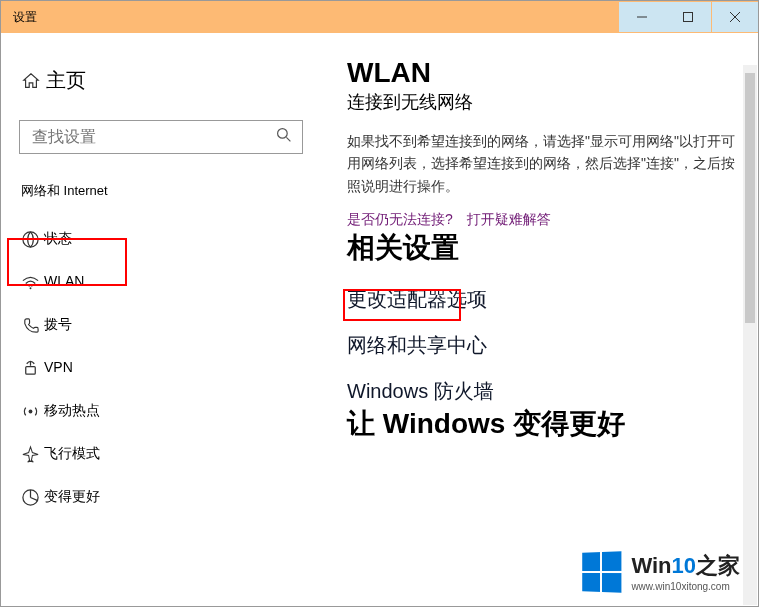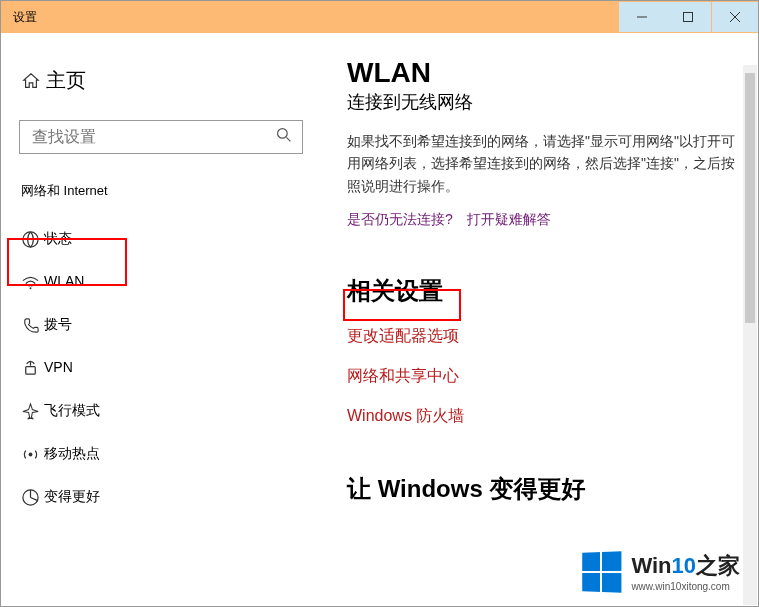--- a/index.html
+++ b/index.html
@@ -28,22 +28,22 @@
     .highlight-box1 { position: absolute; border: 2px solid red; left: 6px; top: 237px; width: 120px; height: 48px; pointer-events: none; }
     .highlight-box2 { position: absolute; border: 2px solid red; left: 342px; top: 288px; width: 118px; height: 32px; pointer-events: none; }
     
     .main { flex: 1; padding-top: 24px; padding-left: 26px; padding-right: 20px; position: relative; }
     .main h1 { font-size: 28px; font-weight: 600; }
     .subhead { font-size: 18px; margin-top: 1px; }
     .helptext { font-size: 14px; color: #333; margin-top: 16px; line-height: 1.6; max-width: 400px; }
     .links-row { display: flex; gap: 14px; margin-top: 14px; }
     .link { color: #701a75; font-size: 14px; cursor: pointer; text-align: right; }
     
-    .section-title { font-size: 24px; font-weight: 600; margin-top: 46px; }
-    .settings-link { display: block; color: #b91c1c; font-size: 16px; margin-top: 19px; cursor: pointer; }
+    .section-title { font-size: 28px; font-weight: 600; }
+    .settings-link { display: block; color: #0f172a; font-size: 20px; margin-top: 19px; cursor: pointer; }
     
     .watermark { position: absolute; right: 18px; bottom: 14px; display: flex; align-items: center; gap: 10px; }
     .watermark-text { text-align: left; }
     .watermark-main { font-size: 22px; font-weight: 700; color: #222; }
     .watermark-main span.blue { color: #0078d7; }
     .watermark-sub { font-size: 10px; color: #555; }
     
     .win-logo { width: 40px; height: 40px; display: grid; grid-template-columns: 1fr 1fr; grid-template-rows: 1fr 1fr; gap: 2px; transform: perspective(100px) rotateY(-12deg); }
     .win-sq { background: #0078d7; }
     
@@ -130,33 +130,33 @@
             <svg width="19" height="19" viewBox="0 0 20 20">
               <path d="M10 7 L10 2 M6 5 Q10 0 14 5" fill="none" stroke="#333" stroke-width="1.3"></path>
               <rect x="5" y="8" width="10" height="8" rx="1" fill="none" stroke="#333" stroke-width="1.3"></rect>
             </svg>
           </span>
         <span>VPN</span>
       </div>
       <div class="nav-item">
         <span class="nav-icon">
             <svg width="19" height="19" viewBox="0 0 20 20">
-              <path d="M10 2 L12 8 L18 10 L12 11 L11 16 L13 18 L10 17 L7 18 L9 16 L8 11 L2 10 L8 8 Z" fill="none" stroke="#333" stroke-width="1.1"></path>
-            </svg>
-          </span>
-        <span>飞行模式</span>
-      </div>
-      <div class="nav-item">
-        <span class="nav-icon">
-            <svg width="19" height="19" viewBox="0 0 20 20">
               <circle cx="10" cy="10" r="2" fill="#333"></circle>
               <path d="M5 6 Q2 10 5 14 M15 6 Q18 10 15 14" fill="none" stroke="#333" stroke-width="1.3"></path>
             </svg>
           </span>
         <span>移动热点</span>
+      </div>
+      <div class="nav-item">
+        <span class="nav-icon">
+            <svg width="19" height="19" viewBox="0 0 20 20">
+              <path d="M10 2 L12 8 L18 10 L12 11 L11 16 L13 18 L10 17 L7 18 L9 16 L8 11 L2 10 L8 8 Z" fill="none" stroke="#333" stroke-width="1.1"></path>
+            </svg>
+          </span>
+        <span>飞行模式</span>
       </div>
       <div class="nav-item">
         <span class="nav-icon">
             <svg width="19" height="19" viewBox="0 0 20 20">
               <circle cx="10" cy="10" r="8" fill="none" stroke="#333" stroke-width="1.3"></circle>
               <path d="M10 10 L10 2 M10 10 L17 13" fill="none" stroke="#333" stroke-width="1.3"></path>
             </svg>
           </span>
         <span>变得更好</span>
       </div>

